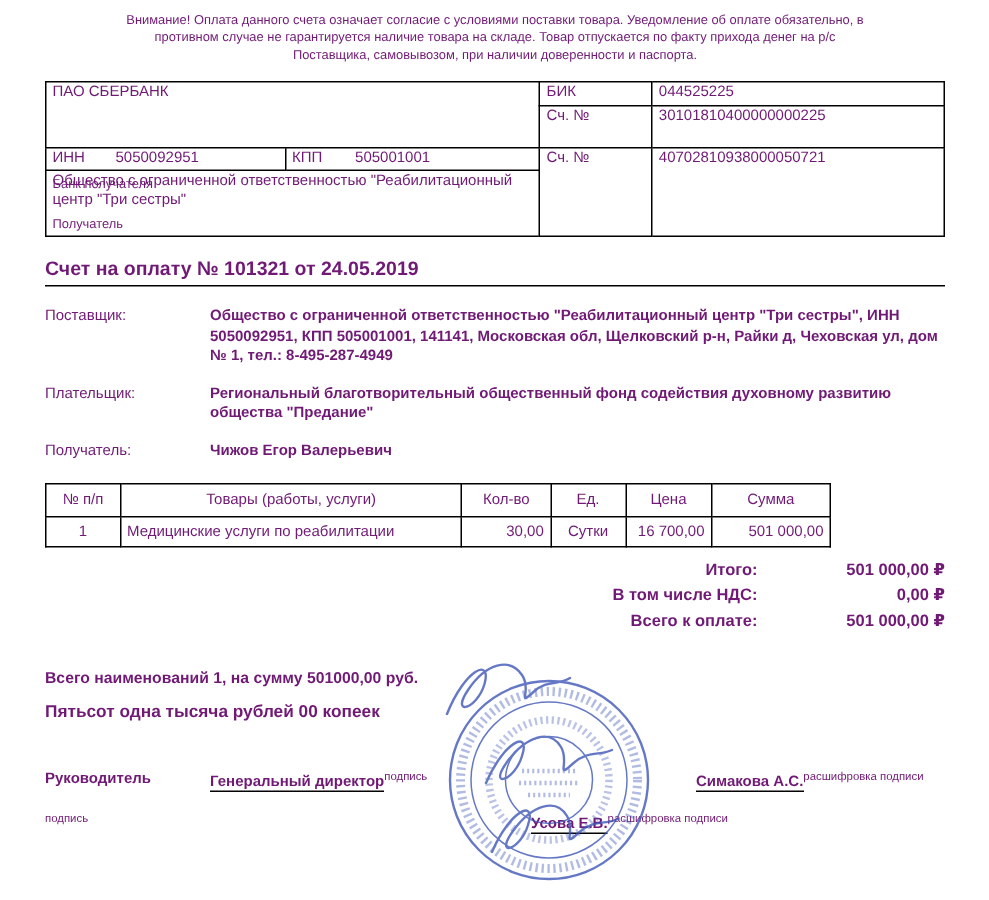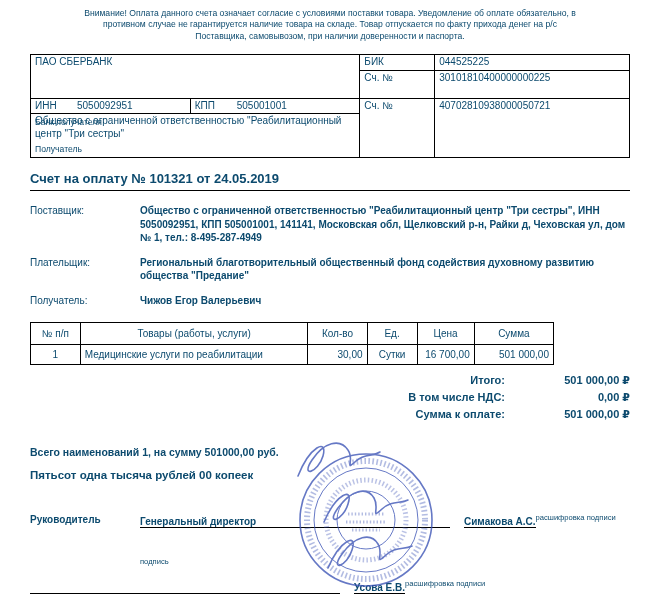--- a/index.html
+++ b/index.html
@@ -1,21 +1,21 @@
 <!DOCTYPE html>
 <html><head>
 <meta charset="utf-8">
 <style>
   * { margin:0; padding:0; box-sizing:border-box; }
   body { background:#fff; }
   .page {
     position:relative;
     width:659px; height:600px;
     background:#fff;
-    color:#0c4a6e;
+    color:#701a75;
     font-family:"Liberation Sans","DejaVu Sans",sans-serif;
     padding:8px 29px 0 30px;
     overflow:hidden;
   }
   
   .warning {
     width:500px; margin:0 auto;
     font-size:8.6px; line-height:1.32;
     text-align:center;
   }
@@ -71,21 +71,21 @@
   .t-label { text-align:right; }
   .t-value { width:125px; text-align:right; }
   
   .summary { margin-top:23px; font-size:10.5px; font-weight:bold; }
   .amount-words { margin-top:11px; font-size:11.5px; font-weight:bold; }
   
   .signatures { width:600px; margin-top:31px; font-size:10px; }
   .sig-row { display:flex; margin-bottom:12px; }
   .sig-row.gap-big { margin-bottom:30px; }
   .sig-role { width:110px; flex:0 0 110px; font-weight:bold; padding-top:2px; line-height:1.2; }
-  .sig-mid { width:310px; flex:0 0 310px; display:flex; flex-direction:column;gap:28px; }
+  .sig-mid { width:310px; flex:0 0 310px; display:flex; flex-direction:row; }
   .sig-right { margin-left:14px; flex:1; display:flex; flex-direction:row; }
   .sig-line {
     height:16px; border-bottom:1px solid #000;
     display:flex; align-items:flex-end;
   }
   .sig-line.center { justify-content:center; }
   .sig-pos { font-weight:bold; }
   .sig-name { font-weight:bold; }
   .sig-caption { font-size:7.6px; padding-top:1px; }
   
@@ -192,21 +192,21 @@
   <div class="totals">
     <div class="total-row">
       <span class="t-label">Итого:</span>
       <span class="t-value">501 000,00 ₽</span>
     </div>
     <div class="total-row">
       <span class="t-label">В том числе НДС:</span>
       <span class="t-value">0,00 ₽</span>
     </div>
     <div class="total-row">
-      <span class="t-label">Сумма к оплате:</span>
+      <span class="t-label">Всего к оплате:</span>
       <span class="t-value">501 000,00 ₽</span>
     </div>
   </div>
 
   <div class="summary">Всего наименований 1, на сумму 501000,00 руб.</div>
   <div class="amount-words">Пятьсот одна тысяча рублей 00 копеек</div>
 
   <div class="signatures">
     <div class="sig-row">
       <div class="sig-role">Руководитель</div>

